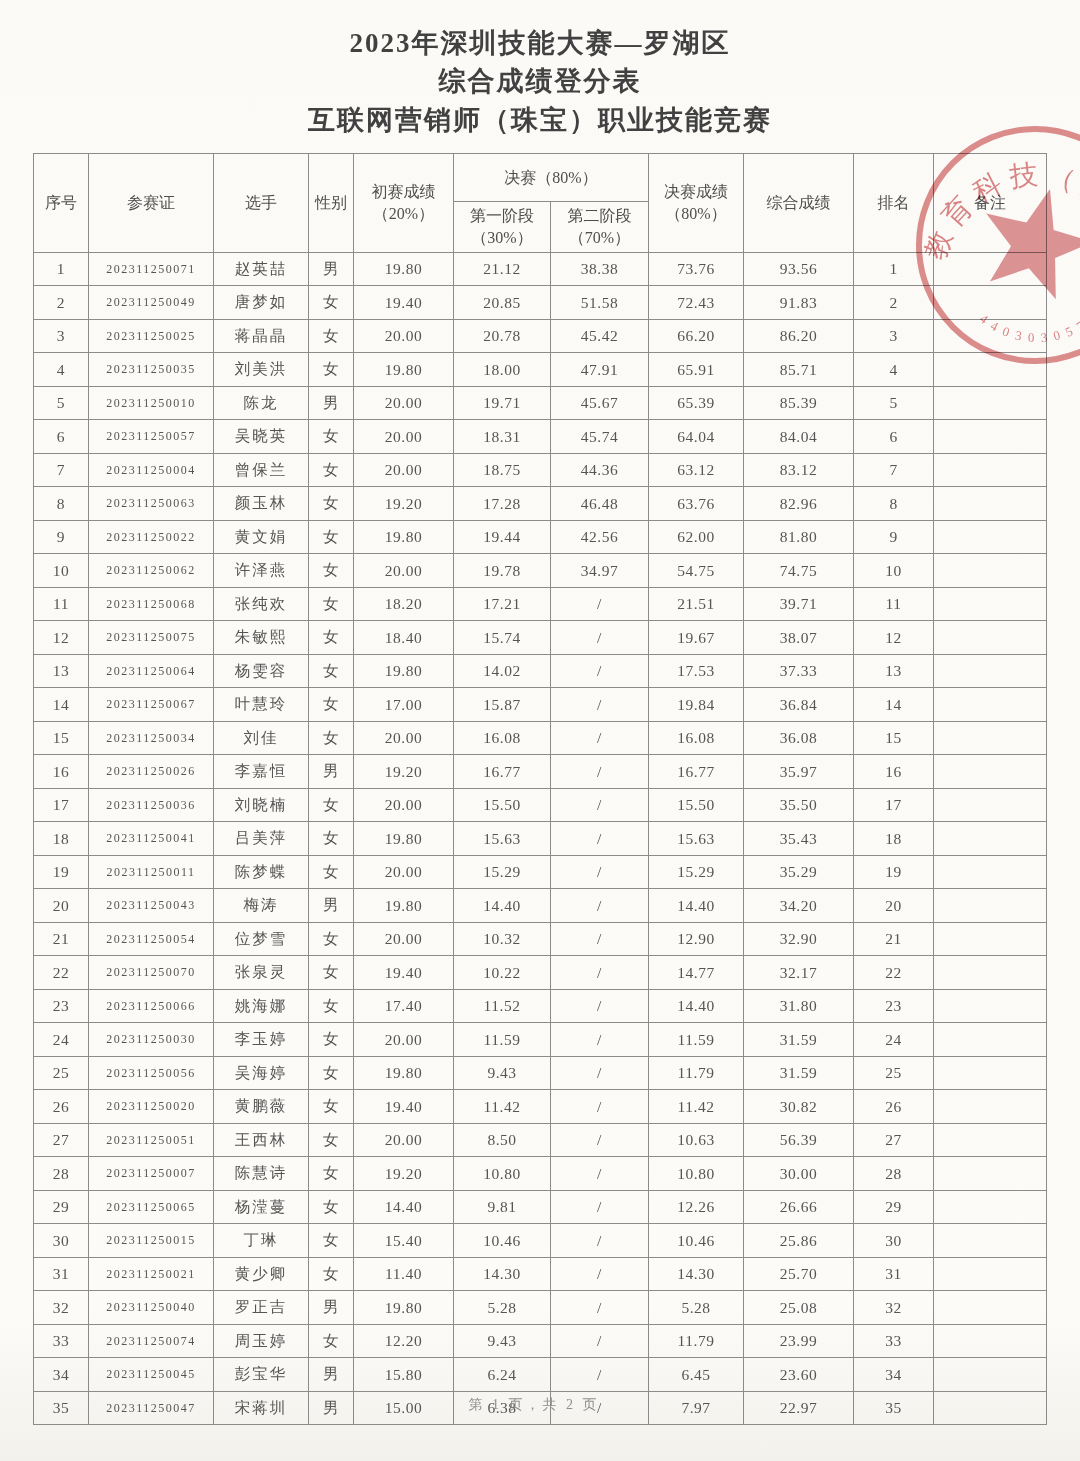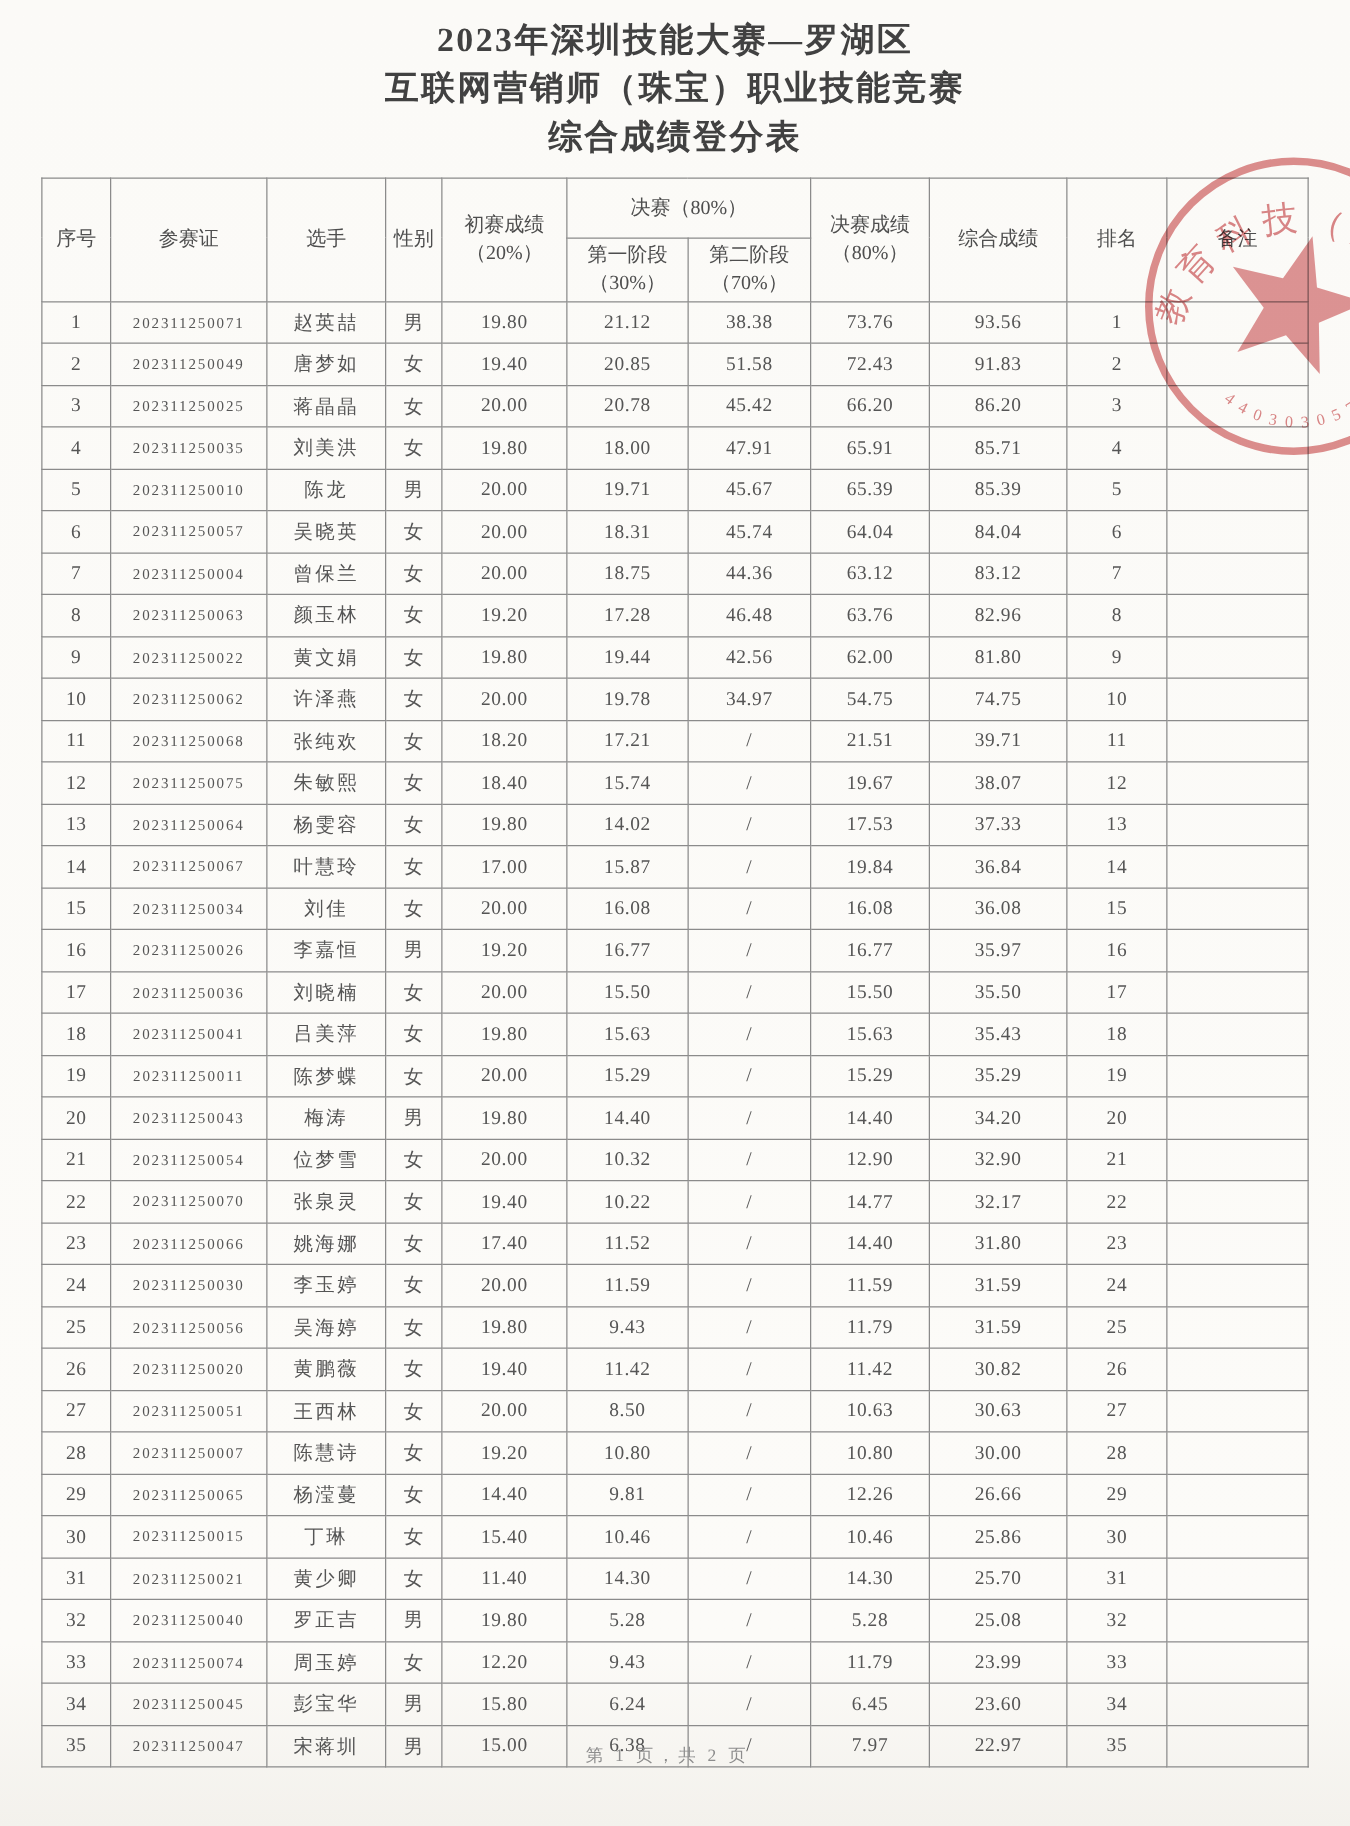--- a/index.html
+++ b/index.html
@@ -9,21 +9,21 @@
     font-family:"Liberation Serif","DejaVu Serif",serif;
   }
   .page{
     position:relative;
     width:1080px;height:1461px;
     background:linear-gradient(180deg,#fbfaf7 0%,#fcfbf8 90%,#f3f1ec 100%);
     overflow:hidden;
     color:#4a4a4a;
   }
   .title-block{
-    padding-top:13px;
+    padding-top:24px;
     text-align:center;
     font-weight:bold;
     font-size:27px;
     line-height:1.42;
     color:#414141;
     letter-spacing:2px;
   }
   table.score{
     border-collapse:collapse;
     table-layout:fixed;
@@ -73,22 +73,22 @@
     mix-blend-mode:multiply;
   }
 </style>
 </head>
 <body>
 
 <div class="page">
 
   <div class="title-block">
     <div>2023年深圳技能大赛—罗湖区</div>
+    <div>综合成绩登分表</div>
     <div>互联网营销师（珠宝）职业技能竞赛</div>
-    <div>综合成绩登分表</div>
   </div>
 
   <table class="score">
     <colgroup>
       <col style="width:55px">
         <col style="width:125px">
         <col style="width:95px">
       <col style="width:45px">
         <col style="width:100px">
         <col style="width:97px">
@@ -461,21 +461,21 @@
         </tr>
         <tr>
           <td class="c0">27</td>
           <td class="c1">202311250051</td>
           <td class="c2">王西林</td>
           <td class="c3">女</td>
           <td class="c4">20.00</td>
           <td class="c5">8.50</td>
           <td class="c6">/</td>
           <td class="c7">10.63</td>
-          <td class="c8">30.63</td>
+          <td class="c8">56.39</td>
           <td class="c9">27</td>
           <td class="c10"></td>
         </tr>
         <tr>
           <td class="c0">28</td>
           <td class="c1">202311250007</td>
           <td class="c2">陈慧诗</td>
           <td class="c3">女</td>
           <td class="c4">19.20</td>
           <td class="c5">10.80</td>

